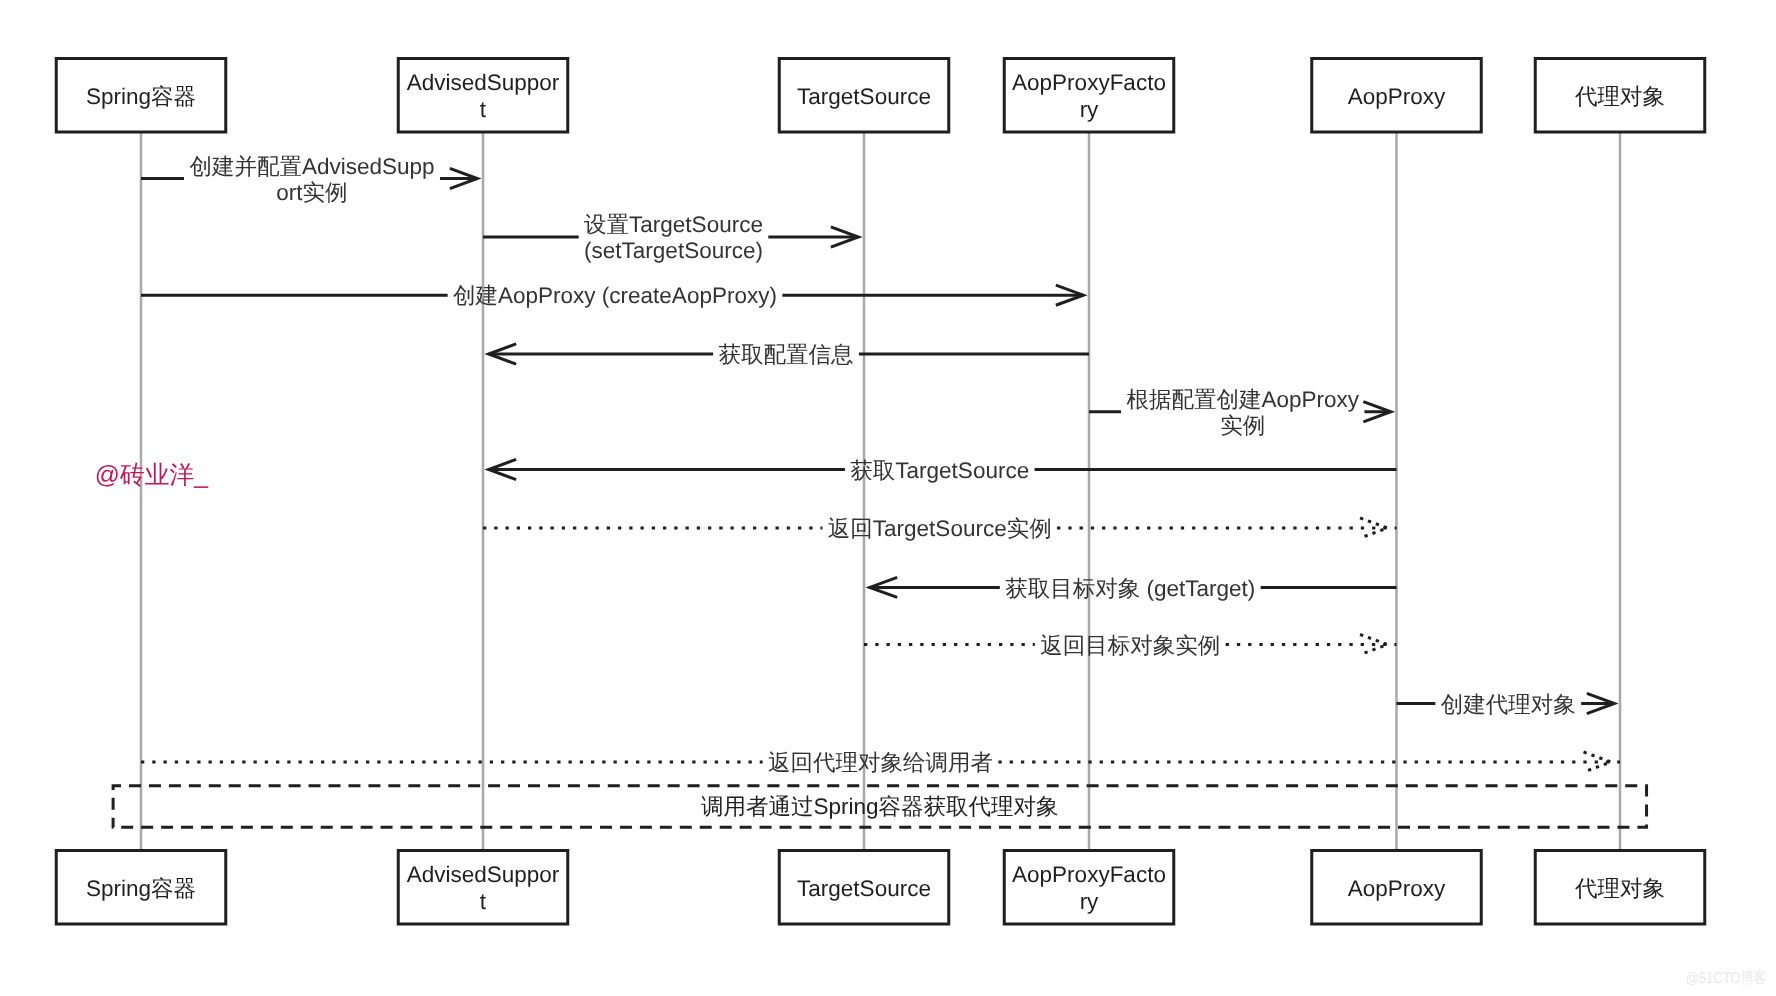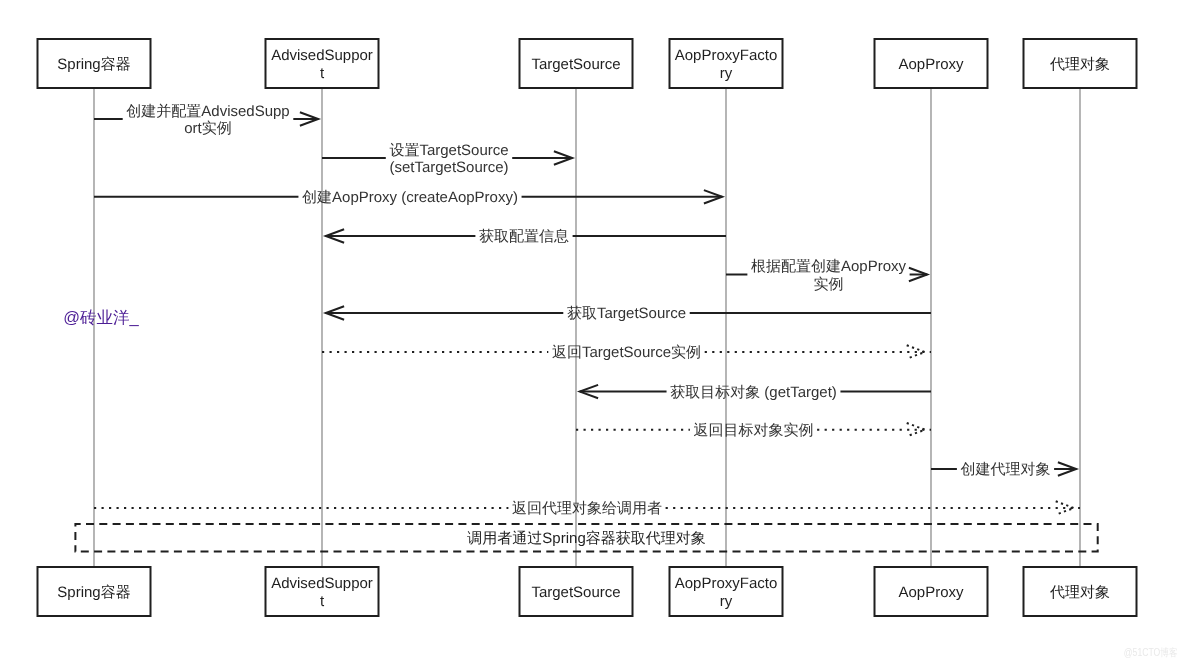--- a/index.html
+++ b/index.html
@@ -14,21 +14,21 @@
   .lifeline{stroke:#a9a9a9;stroke-width:1.7;}
   .msg-line{stroke:#1f1f1f;stroke-width:2;fill:none;}
   .msg-line.dotted{stroke-dasharray:2.2 5.3;stroke-width:2;stroke-linecap:butt;}
   .arrow-head{stroke:#1f1f1f;stroke-width:2;fill:none;stroke-linecap:butt;stroke-linejoin:miter;}
   .arrow-head.dotted{stroke-dasharray:2.2 3.4;stroke-width:2;}
   .note-box{fill:none;stroke:#1f1f1f;stroke-width:2;stroke-dasharray:8 5.3;stroke-dashoffset:1.7;}
   .actor-text{font-family:"Liberation Sans",sans-serif;font-size:15px;fill:#1f1f1f;text-anchor:middle;}
   .msg-text{font-family:"Liberation Sans",sans-serif;font-size:15px;fill:#333333;text-anchor:middle;}
   .note-text{font-family:"Liberation Sans",sans-serif;font-size:15px;fill:#1f1f1f;text-anchor:middle;}
   .wm-main{position:absolute;left:63.2px;top:308.8px;font-family:"Liberation Sans",sans-serif;
-           font-size:16.5px;line-height:16.5px;color:#4c1d95;white-space:nowrap;}
+           font-size:16.5px;line-height:16.5px;color:#be185d;white-space:nowrap;}
   .wm-corner{position:absolute;right:6px;bottom:6px;font-family:"Liberation Sans",sans-serif;
            font-size:10.4px;line-height:11px;color:#e9e9e9;white-space:nowrap;
            transform:scaleX(0.833);transform-origin:100% 100%;}
 </style>
 </head>
 <body>
 
 <div id="stage">
   <svg id="diagram" width="1184" height="664">
       <g>

